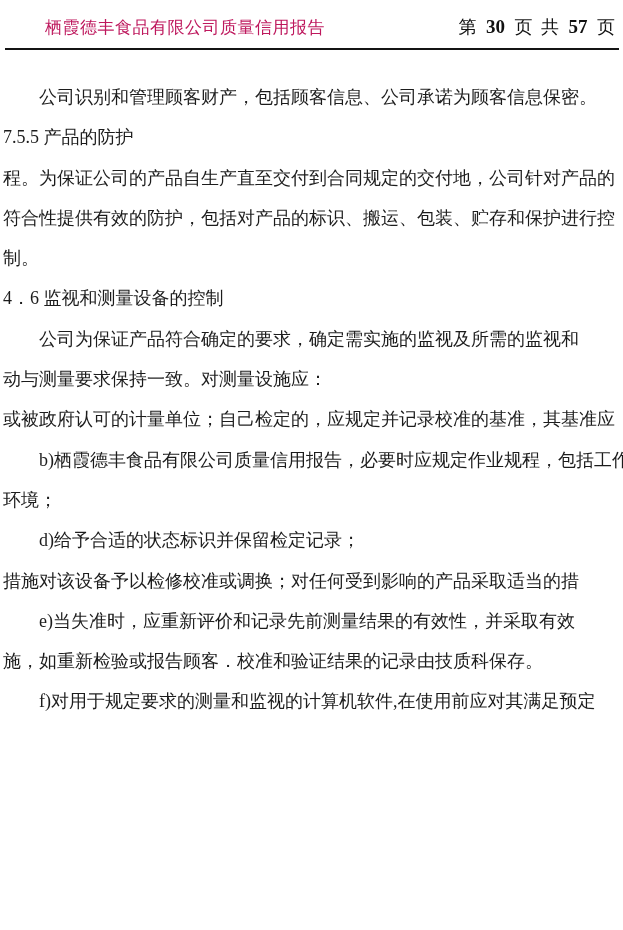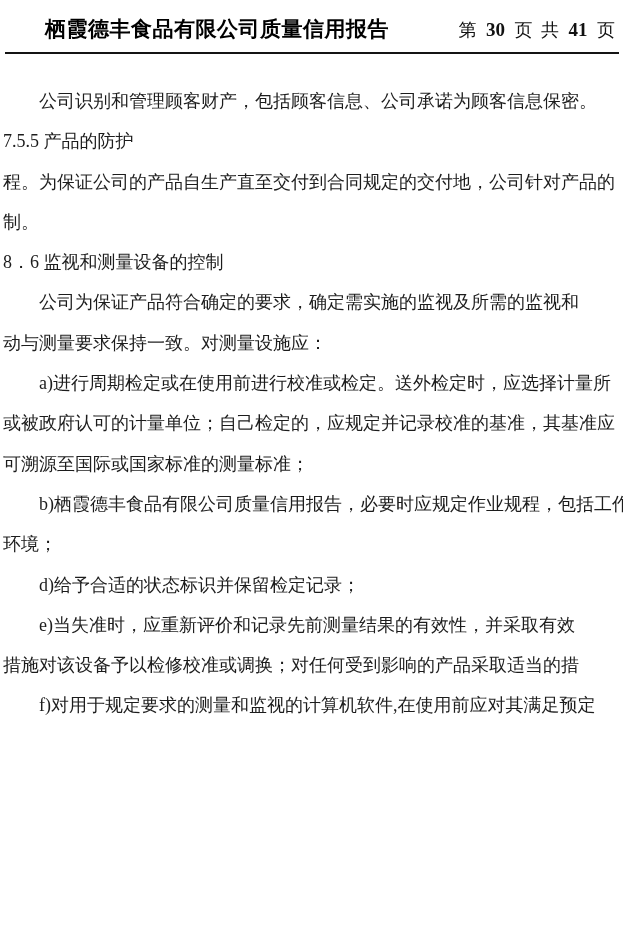--- a/index.html
+++ b/index.html
@@ -14,24 +14,24 @@
     box-sizing: border-box;
   }
   .header {
     display: flex;
     justify-content: space-between;
     align-items: baseline;
     padding: 15px 6px 0 45px;
   }
   .title {
     font-family: "Liberation Sans", "DejaVu Sans", sans-serif;
-    font-weight: bold;
-    font-size: 21px;
+    font-weight: normal;
+    font-size: 17px;
     letter-spacing: 0.5px;
-    color: #000000;
+    color: #be185d;
     white-space: nowrap;
   }
   .page-info {
     font-size: 18px;
     white-space: nowrap;
     color: #111;
   }
   .page-info .seg { margin: 0 2px; }
   .page-info .num {
     font-family: "Liberation Serif", "DejaVu Serif", serif;
@@ -62,60 +62,60 @@
 
 <div class="page">
 
   <div class="header">
     <span class="title">栖霞德丰食品有限公司质量信用报告</span>
     <span class="page-info">
       <span class="seg">第</span>
       <span class="num">30</span>
       <span class="seg">页</span>
       <span class="seg">共</span>
-      <span class="num">41</span>
+      <span class="num">57</span>
       <span class="seg">页</span>
     </span>
   </div>
 
   <div class="rule"></div>
 
   <div class="body-text">
 
       <div class="line indent">公司识别和管理顾客财产，包括顾客信息、公司承诺为顾客信息保密。</div>
 
       <div class="line">7.5.5 产品的防护</div>
 
 
       <div class="line">程。为保证公司的产品自生产直至交付到合同规定的交付地，公司针对产品的</div>
 
+      <div class="line">符合性提供有效的防护，包括对产品的标识、搬运、包装、贮存和保护进行控</div>
 
       <div class="line">制。</div>
 
-      <div class="line">8．6 监视和测量设备的控制</div>
+      <div class="line">4．6 监视和测量设备的控制</div>
 
       <div class="line indent">公司为保证产品符合确定的要求，确定需实施的监视及所需的监视和</div>
 
 
       <div class="line">动与测量要求保持一致。对测量设施应：</div>
 
-      <div class="line indent">a)进行周期检定或在使用前进行校准或检定。送外检定时，应选择计量所</div>
 
       <div class="line">或被政府认可的计量单位；自己检定的，应规定并记录校准的基准，其基准应</div>
 
-      <div class="line">可溯源至国际或国家标准的测量标准；</div>
 
       <div class="line indent">b)栖霞德丰食品有限公司质量信用报告，必要时应规定作业规程，包括工作</div>
 
       <div class="line">环境；</div>
 
 
       <div class="line indent">d)给予合适的状态标识并保留检定记录；</div>
 
+      <div class="line">措施对该设备予以检修校准或调换；对任何受到影响的产品采取适当的措</div>
+
       <div class="line indent">e)当失准时，应重新评价和记录先前测量结果的有效性，并采取有效</div>
 
-      <div class="line">措施对该设备予以检修校准或调换；对任何受到影响的产品采取适当的措</div>
-
+      <div class="line">施，如重新检验或报告顾客．校准和验证结果的记录由技质科保存。</div>
 
       <div class="line indent">f)对用于规定要求的测量和监视的计算机软件,在使用前应对其满足预定</div>
     </div>
 
 </div>
 
 </body></html>

